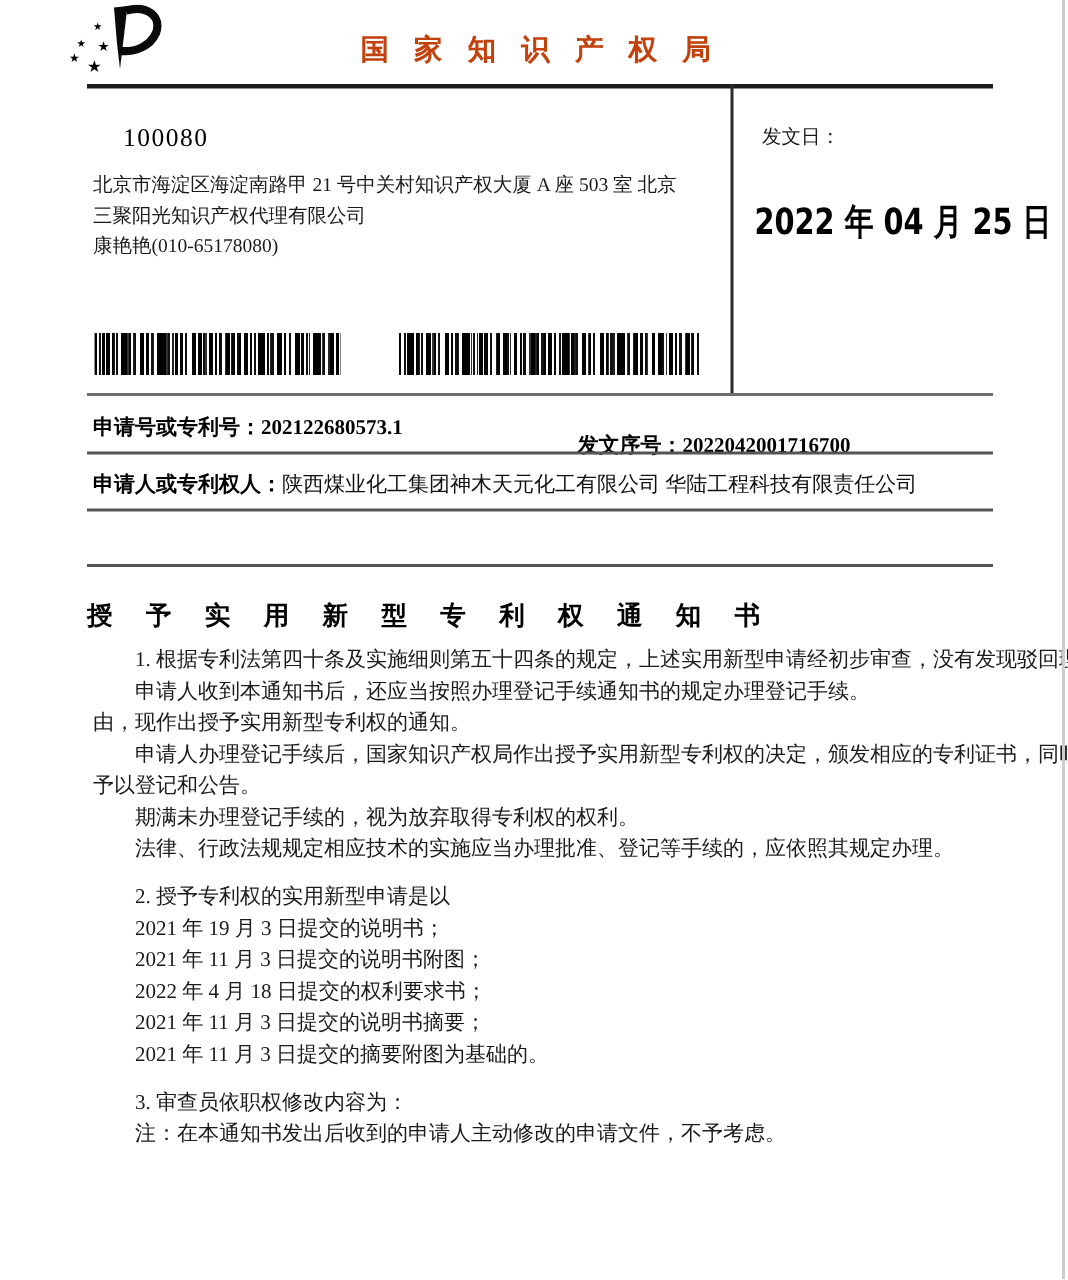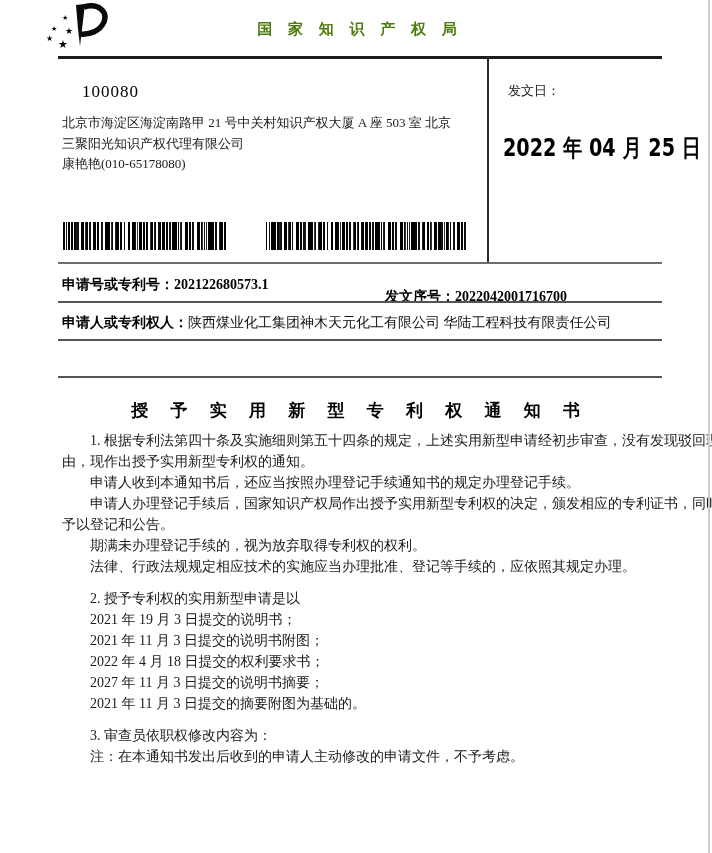--- a/index.html
+++ b/index.html
@@ -4,21 +4,21 @@
 <style>
   html,body{margin:0;padding:0;background:#fff;}
   #page{
     position:relative;width:712px;height:853px;background:#ffffff;overflow:hidden;
     font-family:"Liberation Serif","DejaVu Serif",serif;color:#1a1a1a;
   }
   
   #logo{position:absolute;left:46px;top:3px;width:70px;height:50px;}
   .agency-title{
     position:absolute;left:58px;top:20px;width:604px;text-align:center;
-    font-size:15px;font-weight:bold;letter-spacing:6px;color:#4d7c0f;
+    font-size:19px;font-weight:bold;letter-spacing:6px;color:#c2410c;
   }
   .rule-top{position:absolute;left:58px;top:56px;width:604px;height:2.5px;background:#1c1c1c;}
   
   .vdivider{position:absolute;left:487px;top:56px;width:2px;height:208px;background:#2b2b2b;}
   .rule-boxbottom{position:absolute;left:58px;top:262px;width:604px;height:2px;background:#6e6e6e;}
   .postal{position:absolute;left:82px;top:82px;font-size:17px;font-weight:normal;letter-spacing:1px;color:#000;}
   .addr{position:absolute;left:62px;width:424px;font-size:13px;color:#1a1a1a;}
   .addr1{top:114px;}
   .addr2{top:135px;}
   .addr3{top:155px;}
@@ -46,21 +46,21 @@
   .row1{top:276px;}
   .pair2{position:absolute;left:323px;top:12px;}
   .row2{top:314px;}
   .row3{top:351px;}
   .sep{position:absolute;left:58px;width:604px;height:1.5px;background:#555;}
   .sep1{top:301px;}
   .sep2{top:339px;}
   .sep3{top:376px;}
   
   .notice-title{
-    position:absolute;left:58px;top:399px;width:604px;text-align:center;
+    position:absolute;left:58px;top:399px;width:604px;
     font-size:17px;font-weight:bold;letter-spacing:9px;color:#000;white-space:nowrap;
   }
   .notice-body{position:absolute;left:62px;top:430px;width:606px;font-size:14px;line-height:21px;color:#1a1a1a;}
   .bline{white-space:nowrap;}
   .ind{text-indent:2em;}
   .gap{margin-top:11px;}
   
   .page-edge-right{position:absolute;left:708px;top:0;width:2px;height:853px;background:#cdcdcd;}
 </style>
 </head>
@@ -106,30 +106,30 @@
     <span class="lbl">申请人或专利权人：</span><span class="val">陕西煤业化工集团神木天元化工有限公司  华陆工程科技有限责任公司</span>
   </div>
   <div class="sep sep2"></div>
 
   <div class="sep sep3"></div>
 
   <div class="notice-title">授 予 实 用 新 型 专 利 权 通 知 书</div>
 
   <div class="notice-body">
     <div class="bline ind">1. 根据专利法第四十条及实施细则第五十四条的规定，上述实用新型申请经初步审查，没有发现驳回理</div>
+    <div class="bline ind">申请人收到本通知书后，还应当按照办理登记手续通知书的规定办理登记手续。</div>
     <div class="bline">由，现作出授予实用新型专利权的通知。</div>
-    <div class="bline ind">申请人收到本通知书后，还应当按照办理登记手续通知书的规定办理登记手续。</div>
     <div class="bline ind">申请人办理登记手续后，国家知识产权局作出授予实用新型专利权的决定，颁发相应的专利证书，同时</div>
     <div class="bline">予以登记和公告。</div>
     <div class="bline ind">期满未办理登记手续的，视为放弃取得专利权的权利。</div>
     <div class="bline ind">法律、行政法规规定相应技术的实施应当办理批准、登记等手续的，应依照其规定办理。</div>
     <div class="bline ind gap">2. 授予专利权的实用新型申请是以</div>
     <div class="bline ind">2021 年 19 月 3 日提交的说明书；</div>
     <div class="bline ind">2021 年 11 月 3 日提交的说明书附图；</div>
     <div class="bline ind">2022 年 4 月 18 日提交的权利要求书；</div>
-    <div class="bline ind">2027 年 11 月 3 日提交的说明书摘要；</div>
+    <div class="bline ind">2021 年 11 月 3 日提交的说明书摘要；</div>
     <div class="bline ind">2021 年 11 月 3 日提交的摘要附图为基础的。</div>
     <div class="bline ind gap">3. 审查员依职权修改内容为：</div>
     <div class="bline ind">注：在本通知书发出后收到的申请人主动修改的申请文件，不予考虑。</div>
   </div>
 
   <div class="page-edge-right"></div>
 </div>
 
 </body></html>

